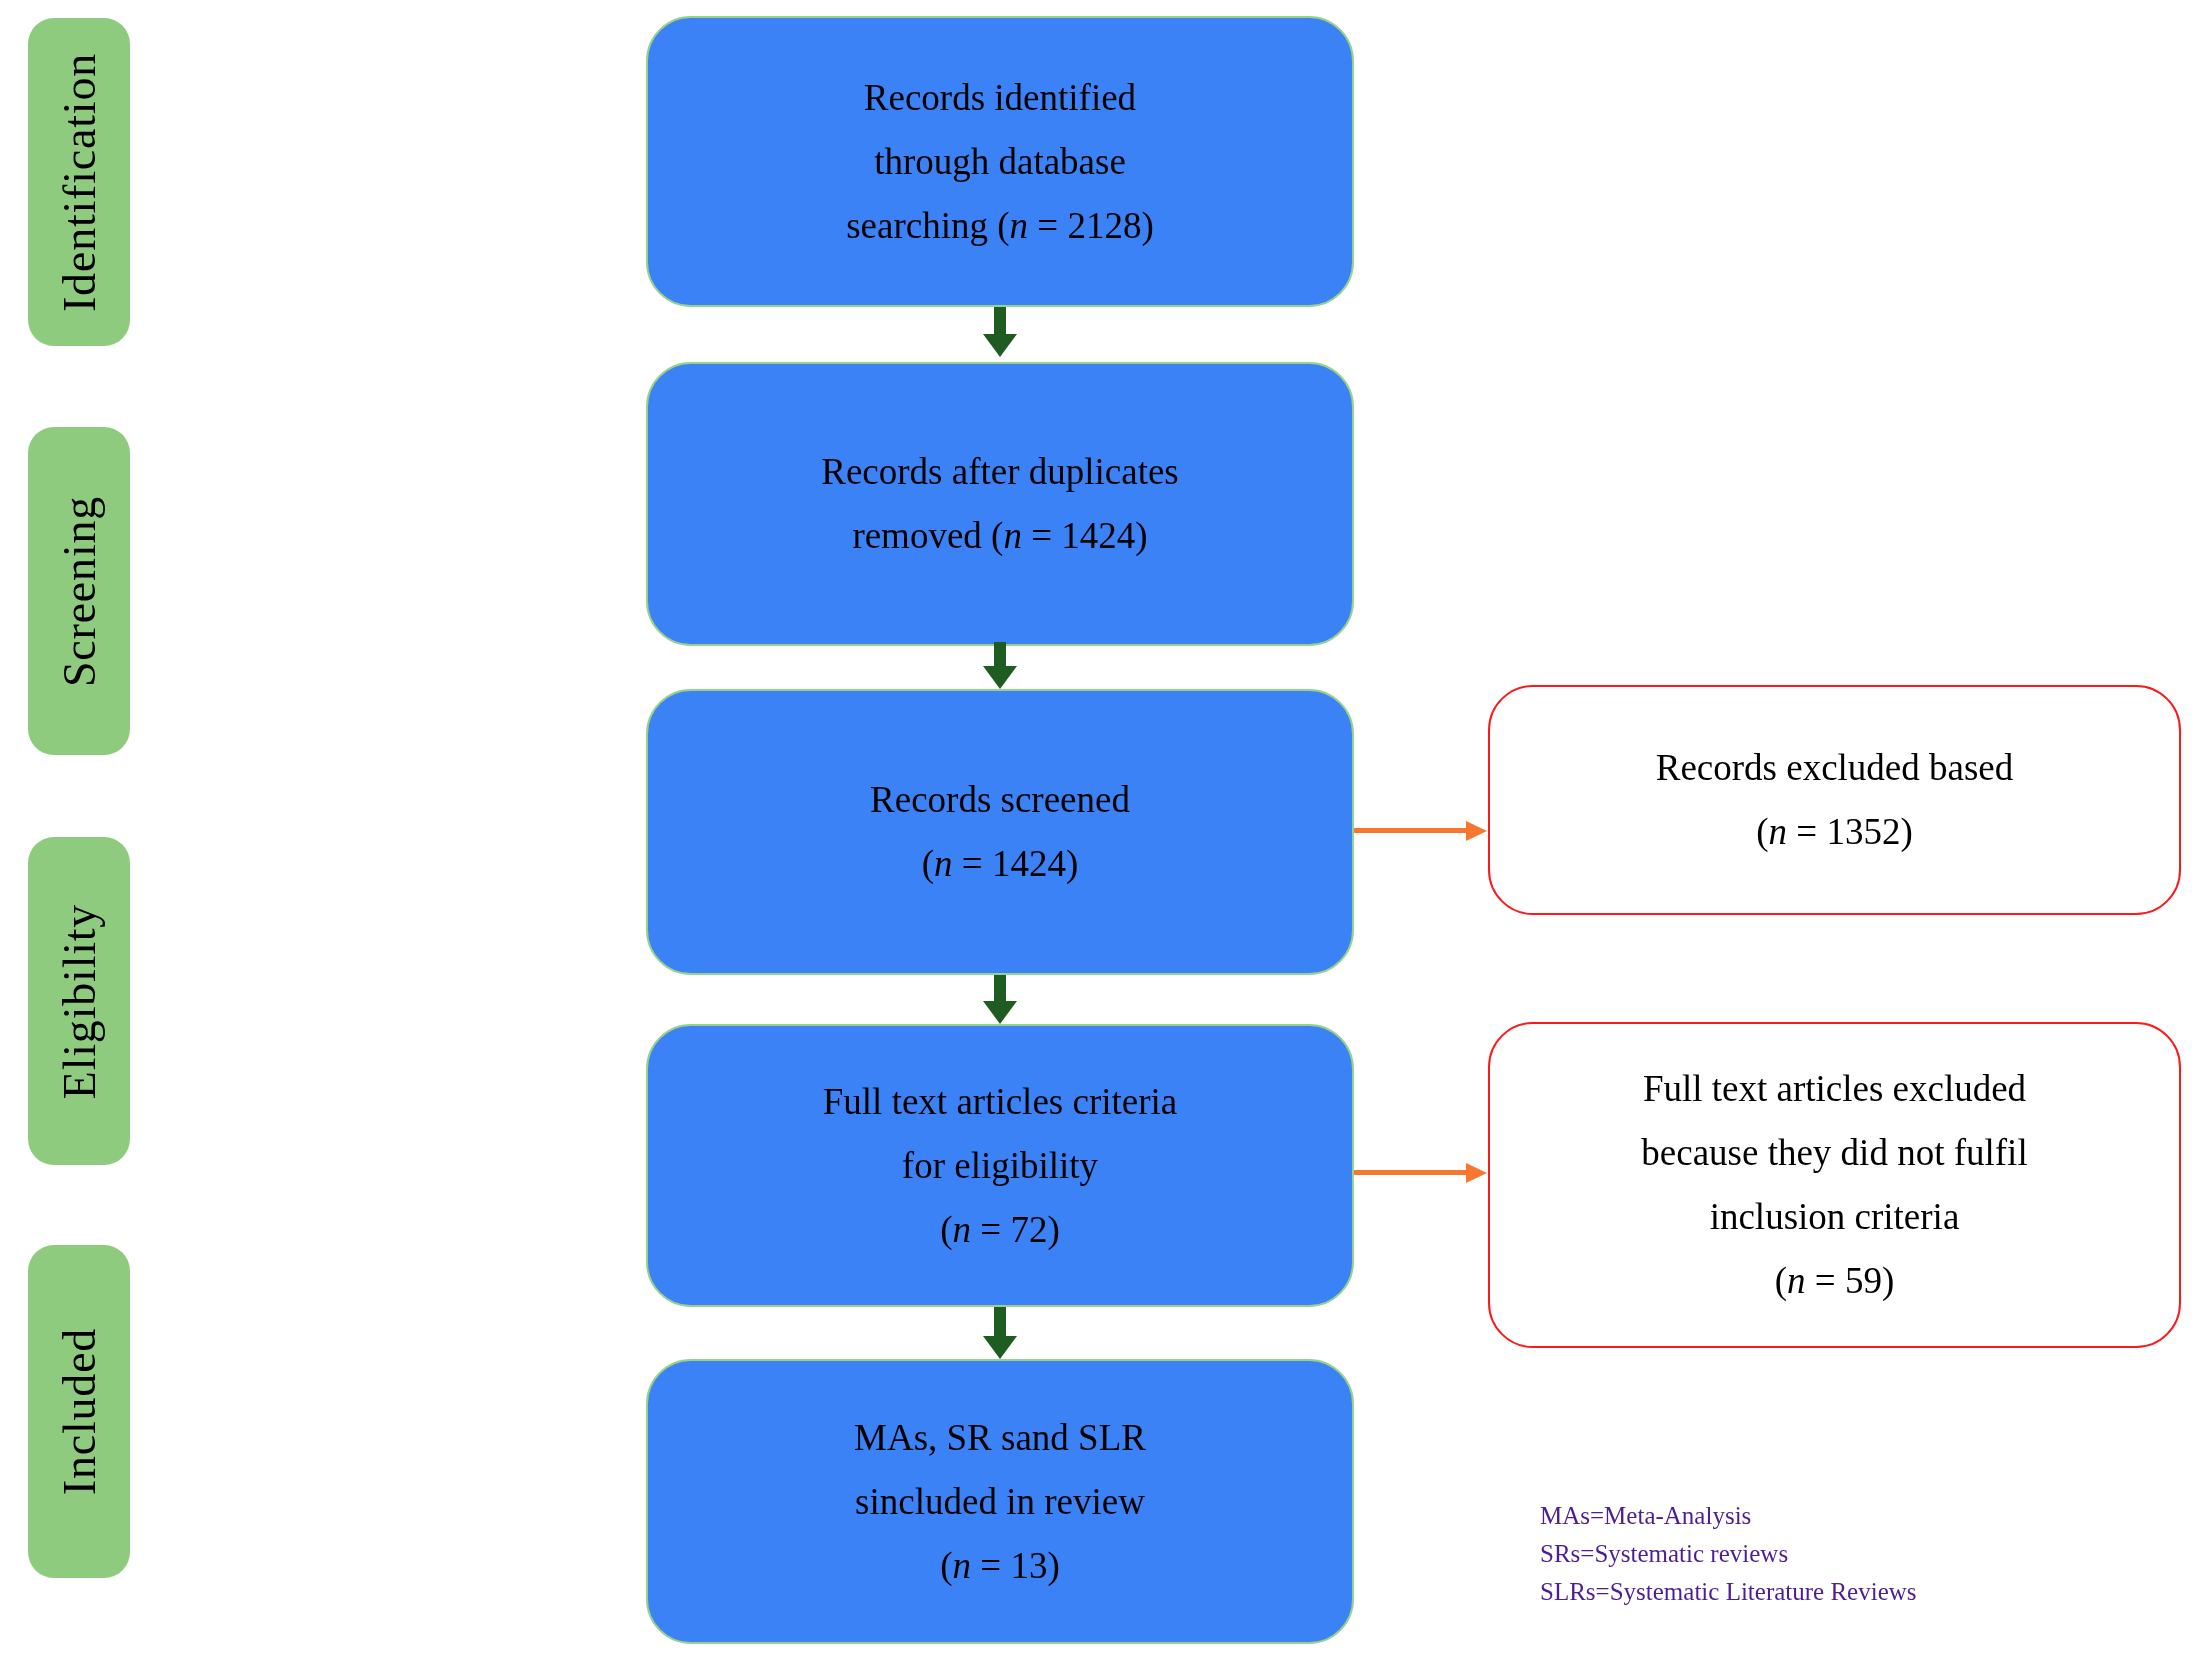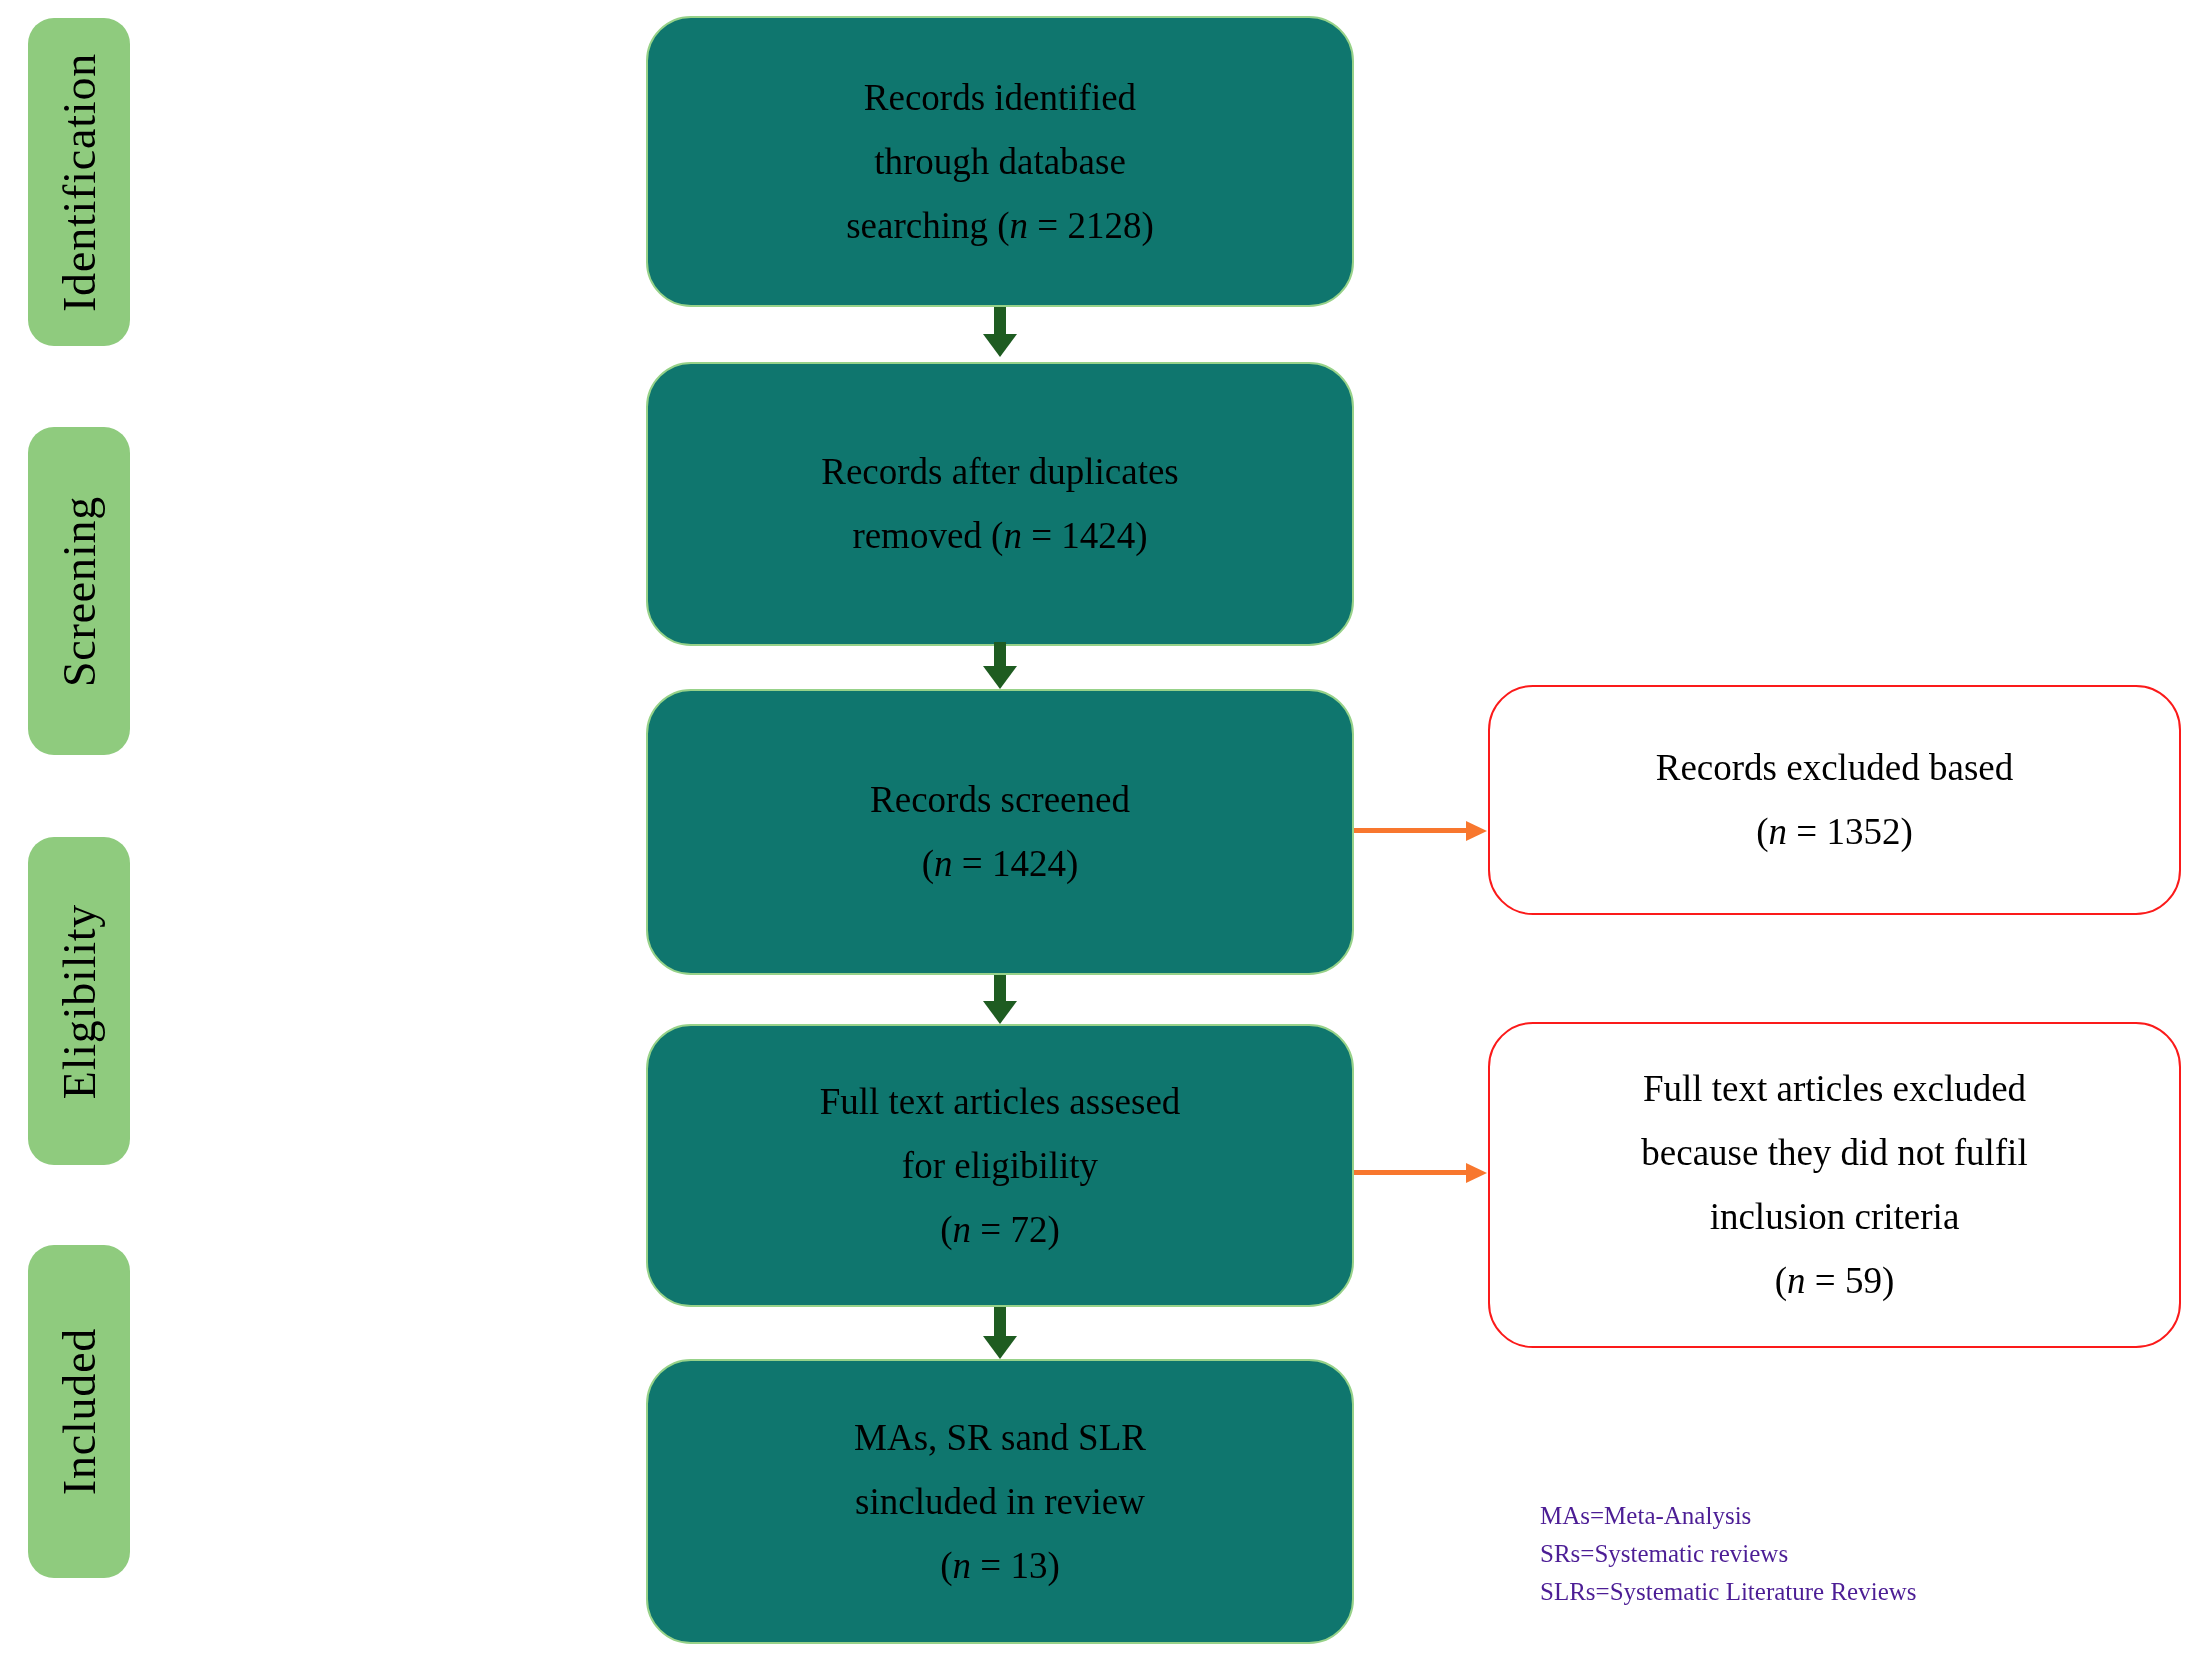--- a/index.html
+++ b/index.html
@@ -20,21 +20,21 @@
   .stage span{
     transform:rotate(-90deg);
     white-space:nowrap;
     font-size:46px;
     letter-spacing:0.8px;
     color:#000;
   }
   
   .flow-box{
     position:absolute;left:646px;width:708px;
-    background:#0f766e;
+    background:#3b82f6;
     border:2.4px solid var(--green-border,#97D289);
     border-radius:45px;
     display:flex;align-items:center;justify-content:center;
     text-align:center;
     box-sizing:border-box;
   }
   
   .excl-box{
     position:absolute;left:1488px;width:693px;
     background:#fff;
@@ -100,21 +100,21 @@
 
 <div class="flow-box" style="top:689px;height:286px;">
   <div class="box-text">
     <span class="nline">Records screened</span>
     <span class="nline">(<i>n</i> = 1424)</span>
   </div>
 </div>
 
 <div class="flow-box" style="top:1024px;height:283px;">
   <div class="box-text">
-    <span class="nline">Full text articles assesed</span>
+    <span class="nline">Full text articles criteria</span>
     <span class="nline">for eligibility</span>
     <span class="nline">(<i>n</i> = 72)</span>
   </div>
 </div>
 
 <div class="flow-box" style="top:1359px;height:285px;">
   <div class="box-text">
     <span class="nline">MAs, SR sand SLR</span>
     <span class="nline">sincluded in review</span>
     <span class="nline">(<i>n</i> = 13)</span>

